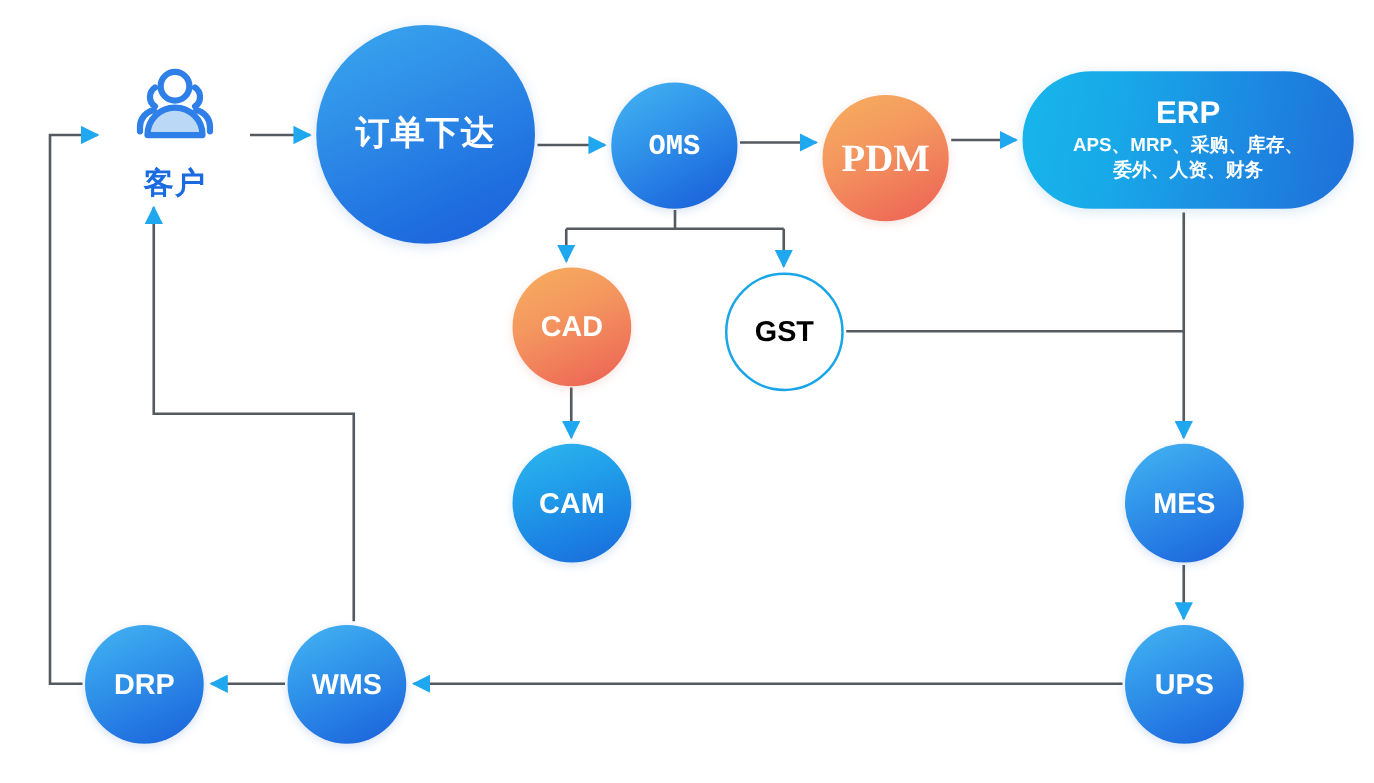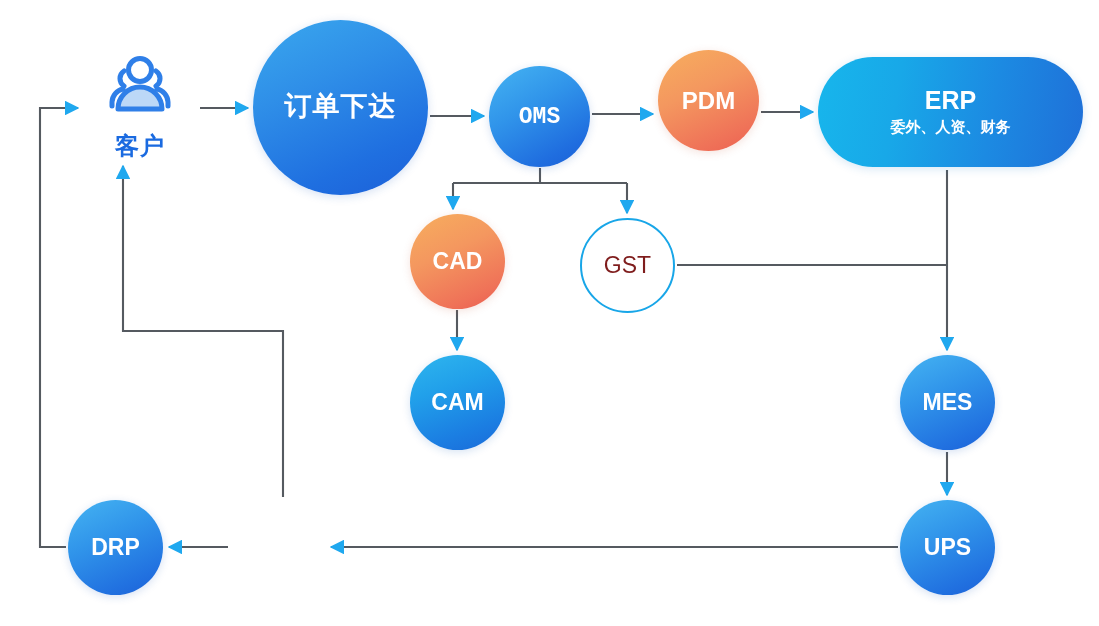--- a/index.html
+++ b/index.html
@@ -52,24 +52,24 @@
   }
 
   .n-oms {
     left: 489px; top: 66px; width: 101px; height: 101px;
     background: linear-gradient(150deg, #45b4f2 0%, #3094ea 40%, #1f6ddf 80%, #1a5fd6 100%);
     box-shadow: 0 2px 8px rgba(30,90,190,0.18);
     font-size: 23px; font-weight: bold; font-family: Liberation Mono, monospace;
   }
 
   .n-pdm {
-    left: 658px; top: 50px; width: 101px; height: 101px;
+    left: 658px; top: 76px; width: 101px; height: 101px;
     background: linear-gradient(155deg, #f7ae5e 0%, #f4975f 40%, #ef7258 80%, #ec5f51 100%);
     box-shadow: 0 2px 8px rgba(200,100,70,0.18);
-    font-size: 24px; font-weight: bold;
+    font-size: 31px; font-weight: bold; font-family: Liberation Serif, serif;
   }
 
   .n-erp {
     left: 818px; top: 57px; width: 265px; height: 110px;
     border-radius: 55px;
     background: linear-gradient(100deg, #17b6ec 0%, #18a8e8 30%, #1c8ae2 65%, #1f6fd8 100%);
     box-shadow: 0 2px 10px rgba(30,120,200,0.18);
   }
   .n-erp .title { font-size: 25px; font-weight: bold; line-height: 1.1; }
   .n-erp .sub { font-size: 15px; font-weight: bold; line-height: 1.35; margin-top: 2px; }
@@ -78,22 +78,22 @@
     left: 410px; top: 214px; width: 95px; height: 95px;
     background: linear-gradient(155deg, #f7ae5e 0%, #f4975f 40%, #ef7258 80%, #ea5b50 100%);
     box-shadow: 0 2px 8px rgba(200,100,70,0.18);
     font-size: 23px; font-weight: bold;
   }
 
   .n-gst {
     left: 580px; top: 218px; width: 95px; height: 95px;
     background: #ffffff;
     border: 2.5px solid #18a6e8;
-    color: #7f1d1d;
-    font-size: 23px; font-weight: normal;
+    color: #000000;
+    font-size: 23px; font-weight: bold;
   }
 
   .n-cam {
     left: 410px; top: 355px; width: 95px; height: 95px;
     background: linear-gradient(160deg, #2fb6ee 0%, #21a0ea 35%, #1b7ee2 75%, #1a6ad9 100%);
     box-shadow: 0 2px 8px rgba(30,100,190,0.18);
     font-size: 23px; font-weight: bold;
   }
 
   .n-mes {
@@ -207,20 +207,21 @@
     <span>OMS</span>
   </div>
 
   <div class="node circle n-pdm">
     <span>PDM</span>
   </div>
 
   <div class="node n-erp">
     <div class="title">ERP</div>
     <div class="sub">
+      <div>APS、MRP、采购、库存、</div>
       <div>委外、人资、财务</div>
     </div>
   </div>
 
   <div class="node circle n-cad">
     <span>CAD</span>
   </div>
 
   <div class="node circle n-gst">
     <span>GST</span>
@@ -231,18 +232,21 @@
   </div>
 
   <div class="node circle n-ups">
     <span>UPS</span>
   </div>
 
   <div class="node circle n-mes">
     <span>MES</span>
   </div>
 
+  <div class="node circle n-wms">
+    <span>WMS</span>
+  </div>
 
   <div class="node circle n-drp">
     <span>DRP</span>
   </div>
 
 </div>
 
 </body></html>

